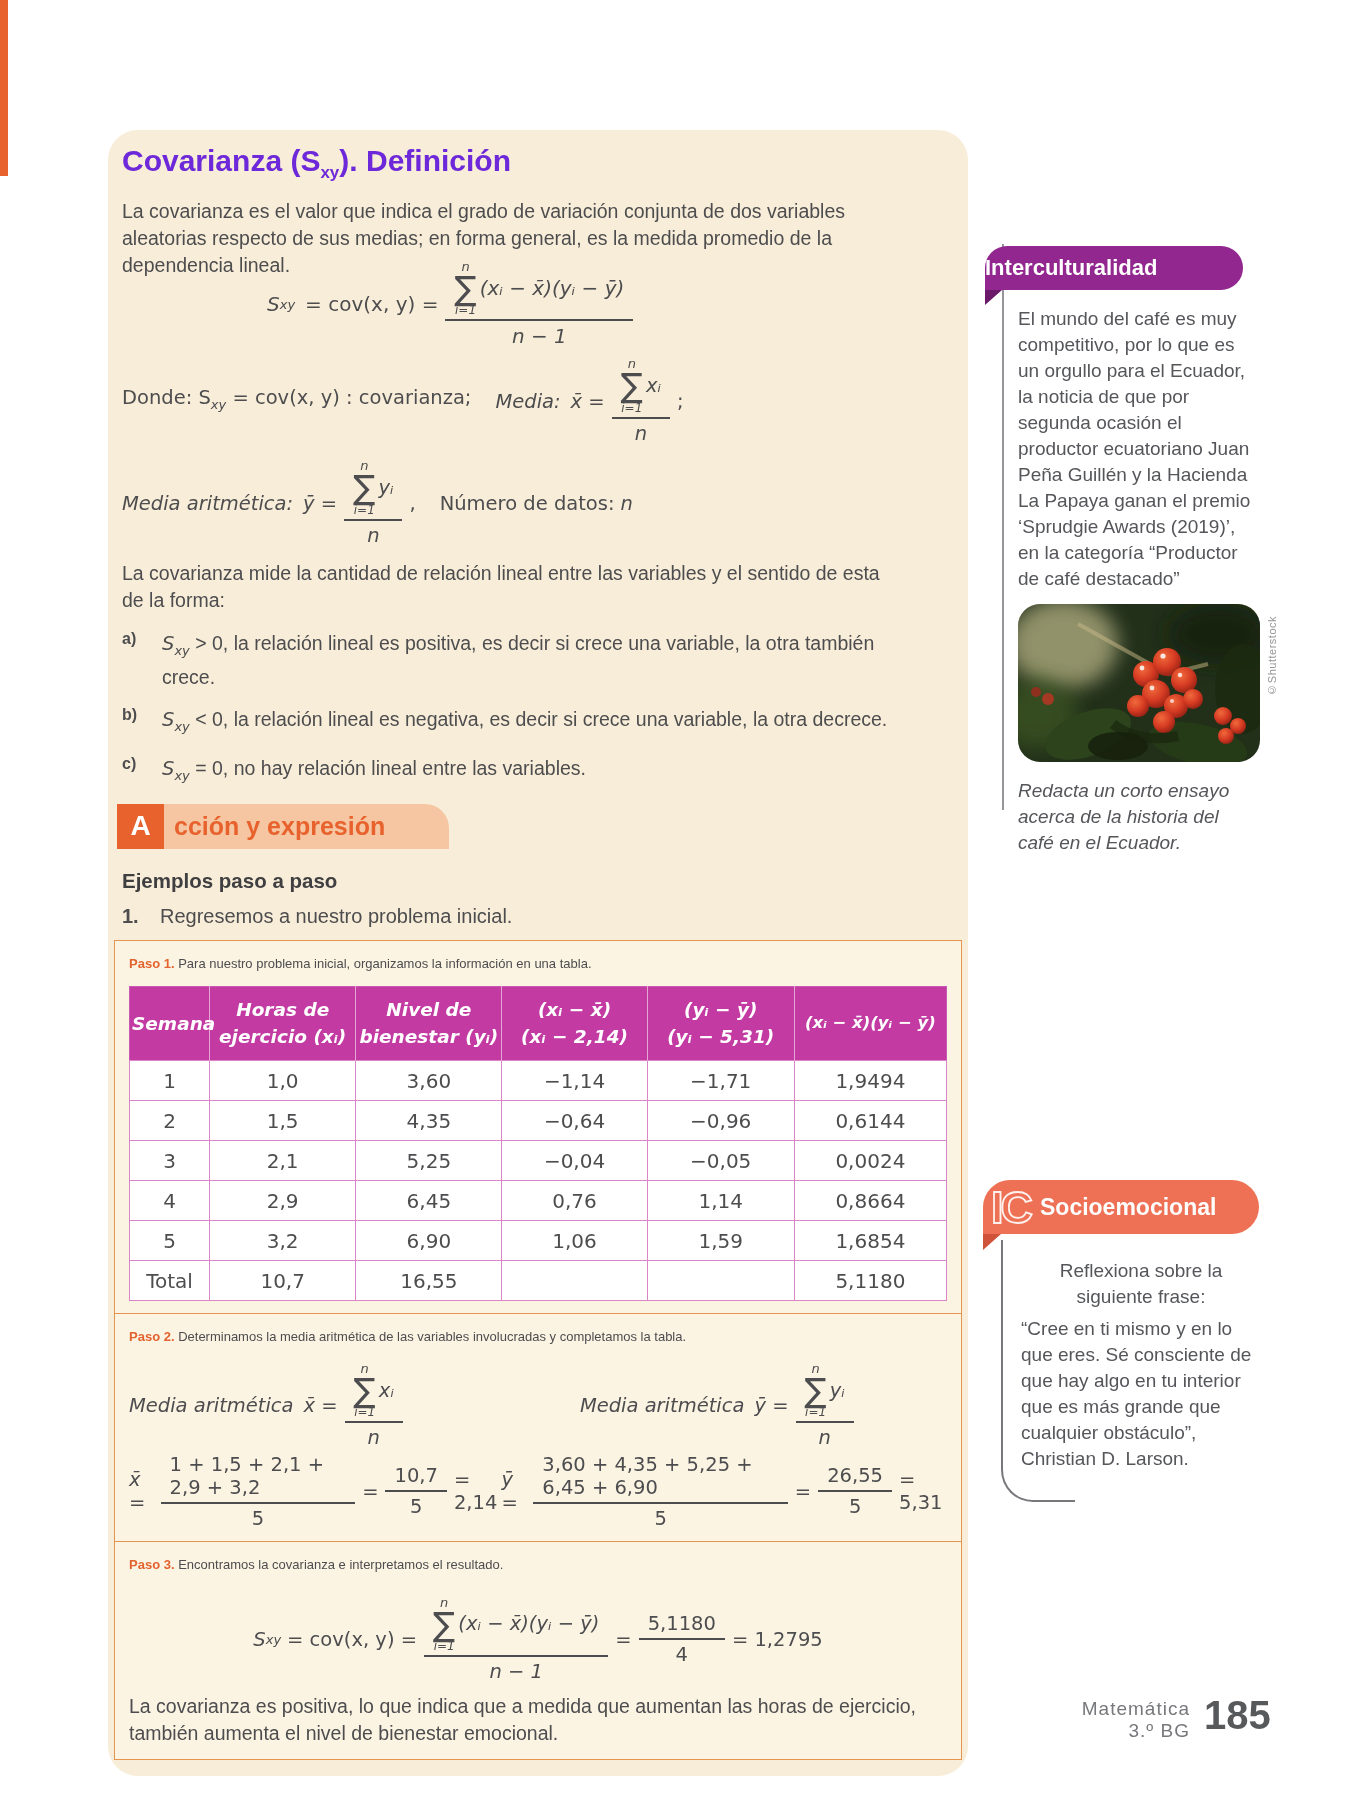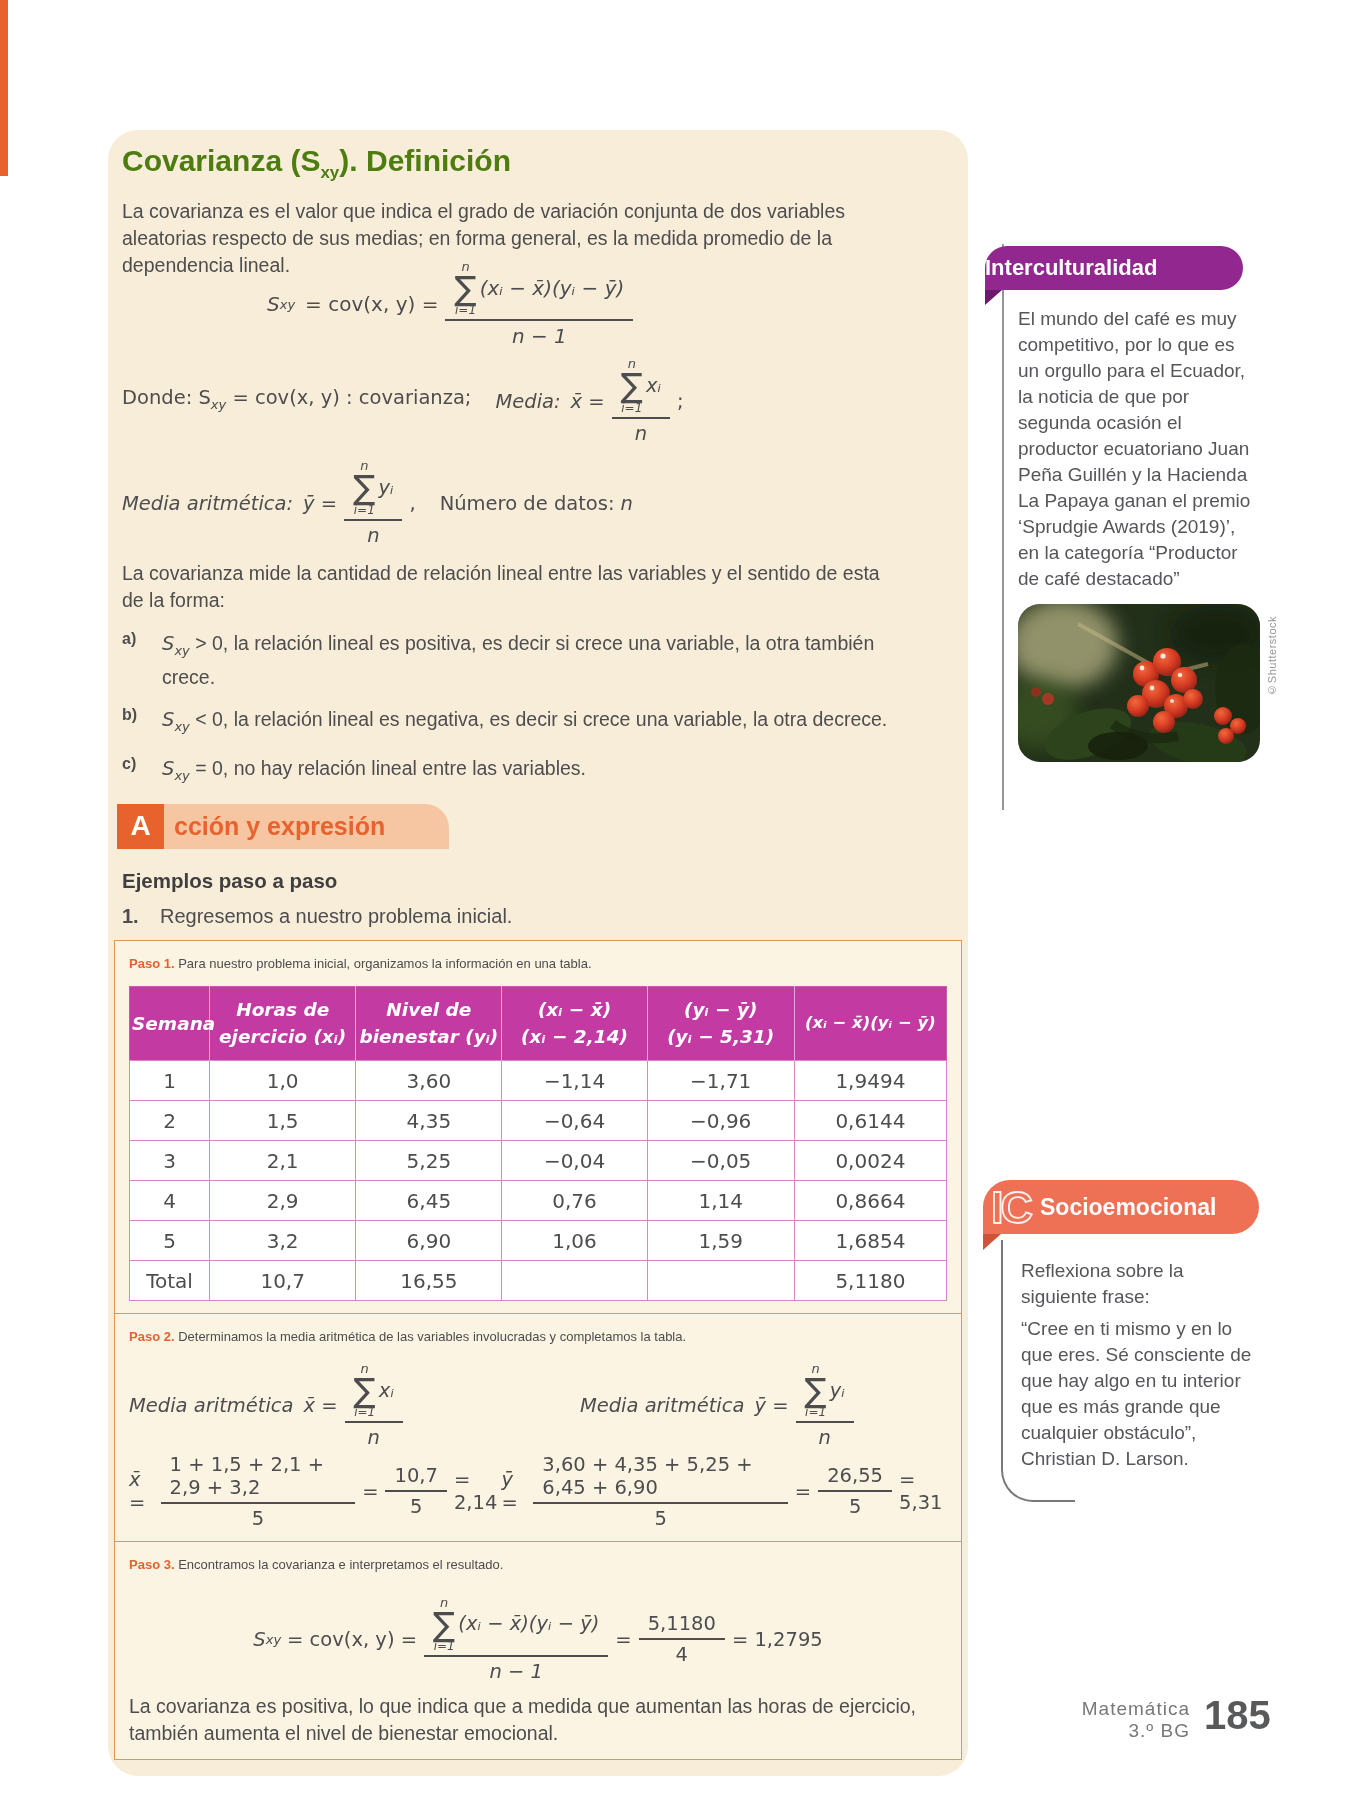--- a/index.html
+++ b/index.html
@@ -9,21 +9,21 @@
     font-family:"Liberation Sans","DejaVu Sans",sans-serif;
   }
   
   .left-bar{position:absolute;left:0;top:0;width:8px;height:176px;background:#e8622d;}
   .main-box{
     position:absolute;left:108px;top:130px;width:860px;min-height:1542px;
     background:#f8edd8;border-radius:30px;box-sizing:border-box;
     padding:10px 22px 16px 14px;
   }
   
-  .title{color:#4d7c0f;font-size:30px;font-weight:bold;margin:4px 0 8px;line-height:34px;}
+  .title{color:#6d28d9;font-size:30px;font-weight:bold;margin:4px 0 8px;line-height:34px;}
   .title sub{font-size:17px;}
   .body-text{font-size:19.5px;line-height:27px;color:#4d4d4f;}
   .it{font-style:italic;}
   
   .math{font-family:"DejaVu Sans",sans-serif;}
   .mi{font-style:italic;}
   .msub{font-style:italic;font-size:13px;}
   .frac{display:inline-flex;flex-direction:column;align-items:center;margin:0 7px;vertical-align:middle;}
   .frac .num{display:flex;align-items:center;justify-content:center;border-bottom:2px solid #4d4d4f;padding:0 9px 3px;}
   .frac .den{padding-top:3px;}
@@ -92,21 +92,21 @@
   .vline{position:absolute;left:17px;top:46px;width:2px;height:566px;background:#95959a;}
   .side-text{font-size:19px;line-height:26px;color:#55565a;margin:0;}
   .inter-body{margin:16px 0 0 33px;width:238px;}
   .photo-row{position:relative;margin:12px 0 0 33px;width:242px;}
   .photo{width:242px;height:158px;border-radius:22px;overflow:hidden;display:block;}
   .credit{position:absolute;right:-18px;top:12px;writing-mode:vertical-rl;transform:rotate(180deg);
     font-size:11px;color:#96969b;letter-spacing:.5px;}
   .task{margin:16px 0 0 33px;width:220px;font-style:italic;}
   .soc-frame{position:absolute;left:18px;top:60px;width:72px;height:260px;
     border-left:2px solid #77787b;border-bottom:2px solid #77787b;border-bottom-left-radius:32px;}
-  .soc-intro{margin:24px 0 0 38px;width:240px;}
+  .soc-intro{margin:24px 0 0 38px;width:240px;text-align:center;}
   .soc-quote{margin:6px 0 0 38px;width:244px;}
   
   .footer{position:absolute;left:1032px;top:1698px;display:flex;align-items:flex-start;}
   .footer-labels{width:158px;text-align:right;color:#77787b;font-size:19px;line-height:22px;letter-spacing:1px;}
   .footer-page{font-size:40px;font-weight:bold;color:#58595b;line-height:34px;margin-left:14px;}
 </style>
 </head>
 <body>
 
 <div class="left-bar"></div>
@@ -437,20 +437,21 @@
           <circle cx="134" cy="84" r="2.4" fill="#ffffff" opacity=".8"></circle>
           <circle cx="162" cy="71" r="2.2" fill="#ffffff" opacity=".8"></circle>
           <circle cx="154" cy="97" r="2" fill="#ffffff" opacity=".7"></circle>
         </g>
         <path d="M95 120 Q120 140 160 132" stroke="#1a260e" stroke-width="10" fill="none" opacity=".7"></path>
         <ellipse cx="100" cy="142" rx="30" ry="14" fill="#16200c" opacity=".85"></ellipse>
       </svg>
     </span>
     <span class="credit">©Shutterstock</span>
   </div>
+  <p class="side-text task">Redacta un corto ensayo acerca de la historia del café en el Ecuador.</p>
 </div>
 
 <div class="side side-socio">
   <div class="tab tab-coral">
     <span class="ic-badge">IC</span>
     <span>Socioemocional</span>
   </div>
   <div class="soc-frame"></div>
   <p class="side-text soc-intro">Reflexiona sobre la siguiente frase:</p>
   <p class="side-text soc-quote">“Cree en ti mismo y en lo que eres. Sé consciente de que hay algo en tu interior que es más grande que cualquier obstáculo”, Christian D. Larson.</p>

